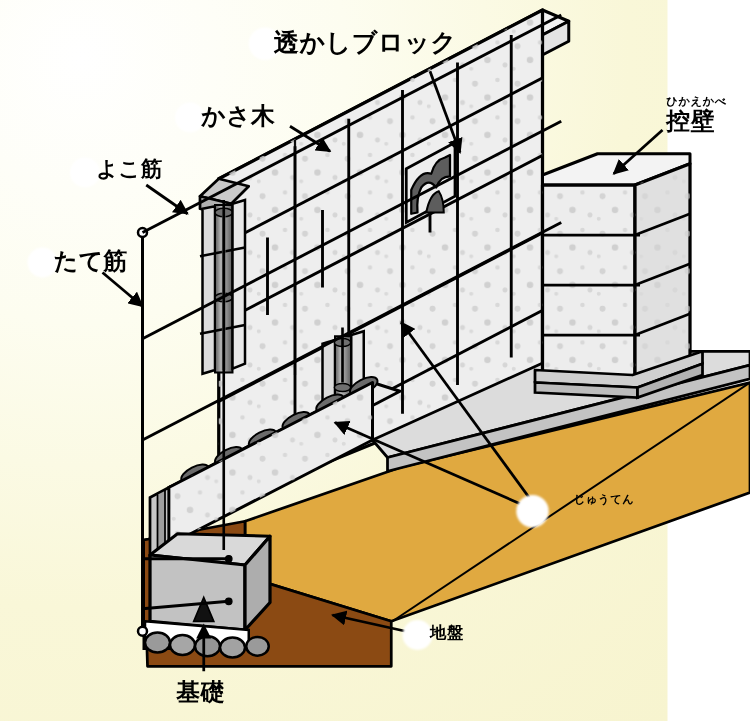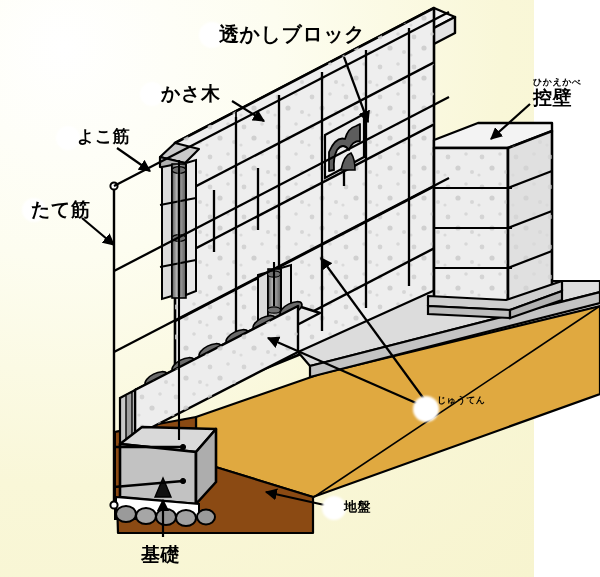--- a/index.html
+++ b/index.html
@@ -257,30 +257,30 @@
   </div>
 
   <div class="lbl" style="left:161px;top:84px;font-size:19px;text-align:right;">
     <span class="main">かさ木</span>
   </div>
 
   <div class="lbl" style="left:77px;top:128px;font-size:17px;">
     <span class="main">よこ筋</span>
   </div>
 
-  <div class="lbl" style="left:31px;top:200px;font-size:19px;">
+  <div class="lbl" style="left:43px;top:200px;font-size:19px;">
     <span class="main">たて筋</span>
   </div>
 
   <div class="lbl" style="left:533px;top:54px;font-size:19px;margin-top:24px;">
     <span class="ruby">ひかえかべ</span>
     <span class="main">控壁</span>
   </div>
 
-  <div class="lbl" style="left:437px;top:396px;font-size:19px;">
+  <div class="lbl" style="left:459px;top:396px;font-size:19px;">
     <span class="ruby">じゅうてん</span>
   </div>
 
   <div class="lbl" style="left:344px;top:500px;font-size:13px;">
     <span class="main">地盤</span>
   </div>
 
   <div class="lbl" style="left:141px;top:545px;font-size:19px;">
     <span class="main">基礎</span>
   </div>

